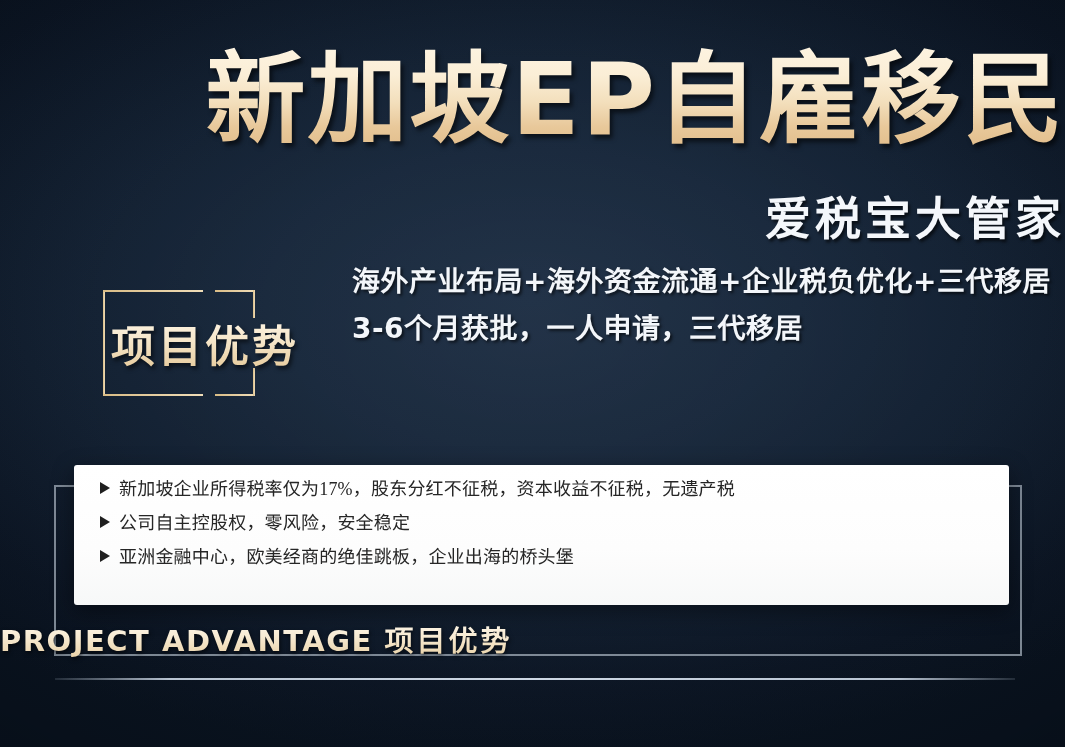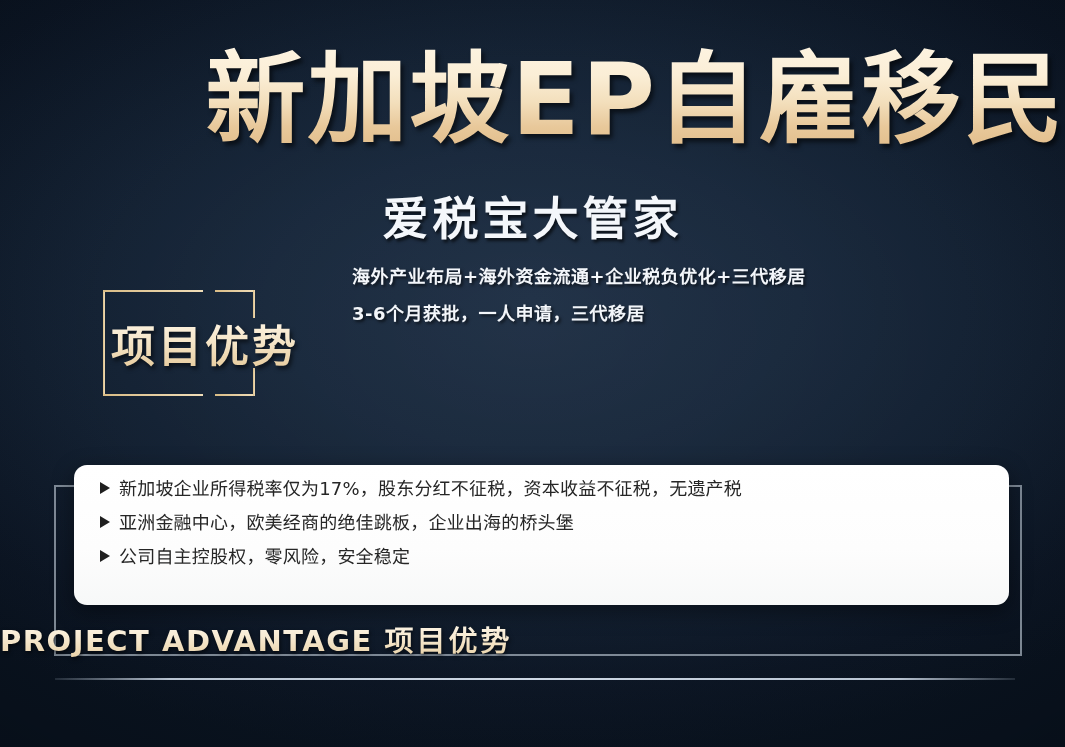--- a/index.html
+++ b/index.html
@@ -62,21 +62,21 @@
     -webkit-text-fill-color: transparent;
     filter: drop-shadow(3px 4px 2px rgba(0,0,0,0.55));
     z-index: 3;
   }
 
   .subheadline {
     position: absolute;
     top: 182px;
     left: 0;
     right: 0;
-    text-align: center;
+    text-align: right;
     font-size: 46px;
     font-weight: 700;
     letter-spacing: 4px;
     color: #f4f7fb;
     text-shadow: 2px 3px 3px rgba(0,0,0,0.6);
     z-index: 3;
   }
 
   
   .badge-wrap {
@@ -127,21 +127,21 @@
   }
 
   
   .advantages {
     position: absolute;
     left: 352px;
     top: 268px;
     z-index: 3;
   }
   .adv-line {
-    font-size: 18px;
+    font-size: 28px;
     font-weight: 700;
     line-height: 1.0;
     color: #f3f6fa;
     white-space: nowrap;
     margin-bottom: 19px;
     text-shadow: 2px 2px 3px rgba(0,0,0,0.62);
     letter-spacing: 0.5px;
   }
   .adv-line:last-child { margin-bottom: 8px; }
 
@@ -158,25 +158,26 @@
   }
 
   
   .bullet-card {
     position: absolute;
     left: 74px;
     top: 465px;
     width: 935px;
     height: 140px;
     background: linear-gradient(180deg, #ffffff 0%, #fdfdfd 60%, #f7f8f8 100%);
-    border-radius: 13px;
+    border-radius: 3px;
     box-shadow: 0 6px 22px rgba(0,0,0,0.42);
     box-sizing: border-box;
     padding: 15px 26px 0 26px;
     z-index: 4;
+    font-family: Liberation Serif, serif;
   }
   .bullet {
     display: flex;
     align-items: baseline;
     gap: 9px;
     font-size: 18px;
     line-height: 1.0;
     color: #262626;
     white-space: nowrap;
     margin-bottom: 16px;
@@ -260,25 +261,25 @@
 
   <div class="outline-frame"></div>
 
   <div class="bullet-card">
     <div class="bullet">
       <span class="tri"></span>
       <span>新加坡企业所得税率仅为17%，股东分红不征税，资本收益不征税，无遗产税</span>
     </div>
     <div class="bullet">
       <span class="tri"></span>
-      <span>亚洲金融中心，欧美经商的绝佳跳板，企业出海的桥头堡</span>
+      <span>公司自主控股权，零风险，安全稳定</span>
     </div>
     <div class="bullet">
       <span class="tri"></span>
-      <span>公司自主控股权，零风险，安全稳定</span>
+      <span>亚洲金融中心，欧美经商的绝佳跳板，企业出海的桥头堡</span>
     </div>
   </div>
 
   <div class="bottom-caption">
     <span>PROJECT ADVANTAGE</span>
     <span class="cn">项目优势</span>
   </div>
 
   <div class="divider"></div>
 

